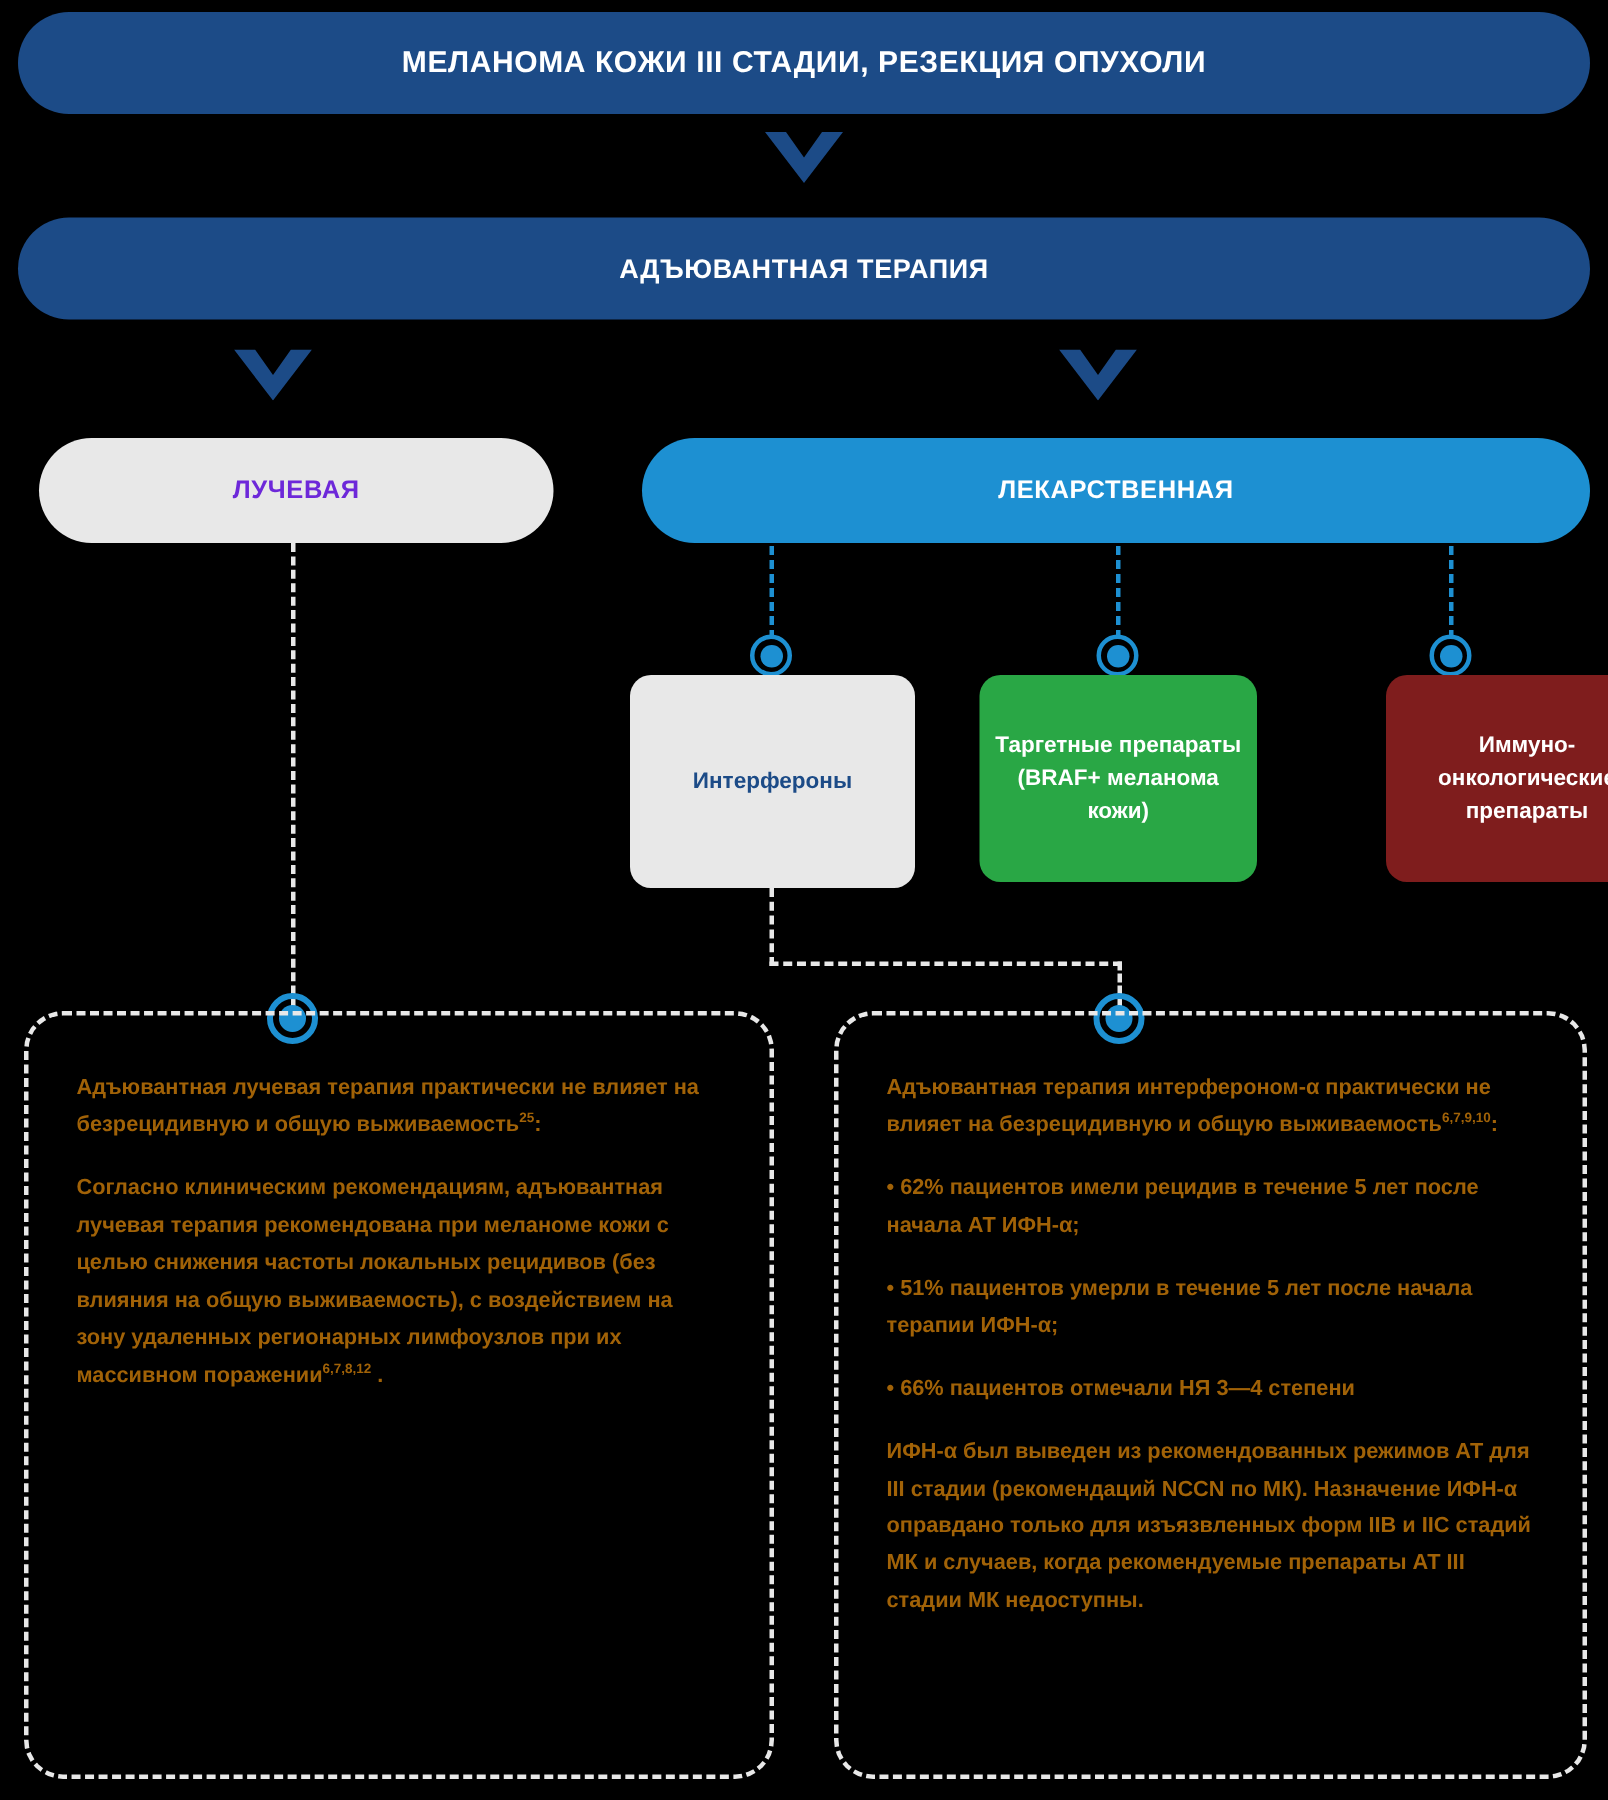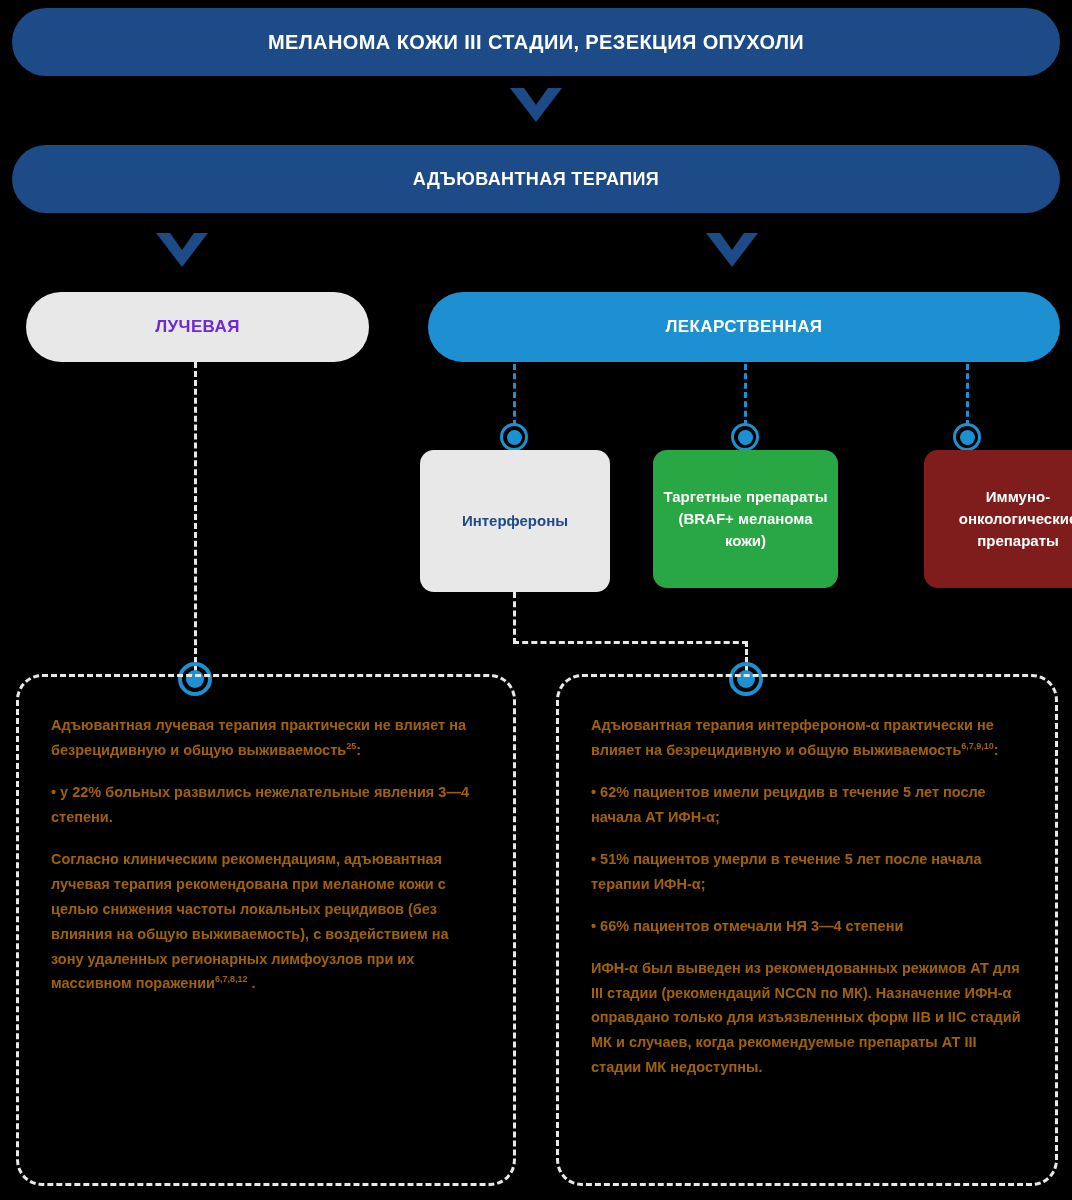--- a/index.html
+++ b/index.html
@@ -248,21 +248,20 @@
   <div class="route v" id="route-rad"></div>
   <div class="route v" id="route-int-a"></div>
   <div class="route h" id="route-int-b"></div>
   <div class="route v" id="route-int-c"></div>
 
   <div class="node-dot big" id="dot-panel-left"></div>
   <div class="node-dot big" id="dot-panel-right"></div>
 
   <div class="panel" id="panel-left">
     <p><span>Адъювантная лучевая терапия практически не влияет на безрецидивную и общую выживаемость</span><sup>25</sup><span>:</span></p>
-    <p>• у 22% больных развились нежелательные явления 3—4 степени.</p>
     <p><span>Согласно клиническим рекомендациям, адъювантная лучевая терапия рекомендована при меланоме кожи с целью снижения частоты локальных рецидивов (без влияния на общую выживаемость), с воздействием на зону удаленных регионарных лимфоузлов при их массивном поражении</span><sup>6,7,8,12</sup><span> .</span></p>
   </div>
 
   <div class="panel" id="panel-right">
     <p><span>Адъювантная терапия интерфероном-α практически не влияет на безрецидивную и общую выживаемость</span><sup>6,7,9,10</sup><span>:</span></p>
     <p>•  62% пациентов имели рецидив в течение 5 лет после начала АТ ИФН-α;</p>
     <p>•  51% пациентов умерли в течение 5 лет после начала терапии ИФН-α;</p>
     <p>•  66% пациентов отмечали НЯ 3—4 степени</p>
     <p>ИФН-α был выведен из рекомендованных режимов АТ для III стадии (рекомендаций NCCN по МК). Назначение ИФН-α оправдано только для изъязвленных форм IIB и IIC стадий МК и случаев, когда рекомендуемые препараты АТ III стадии МК недоступны.</p>
   </div>

